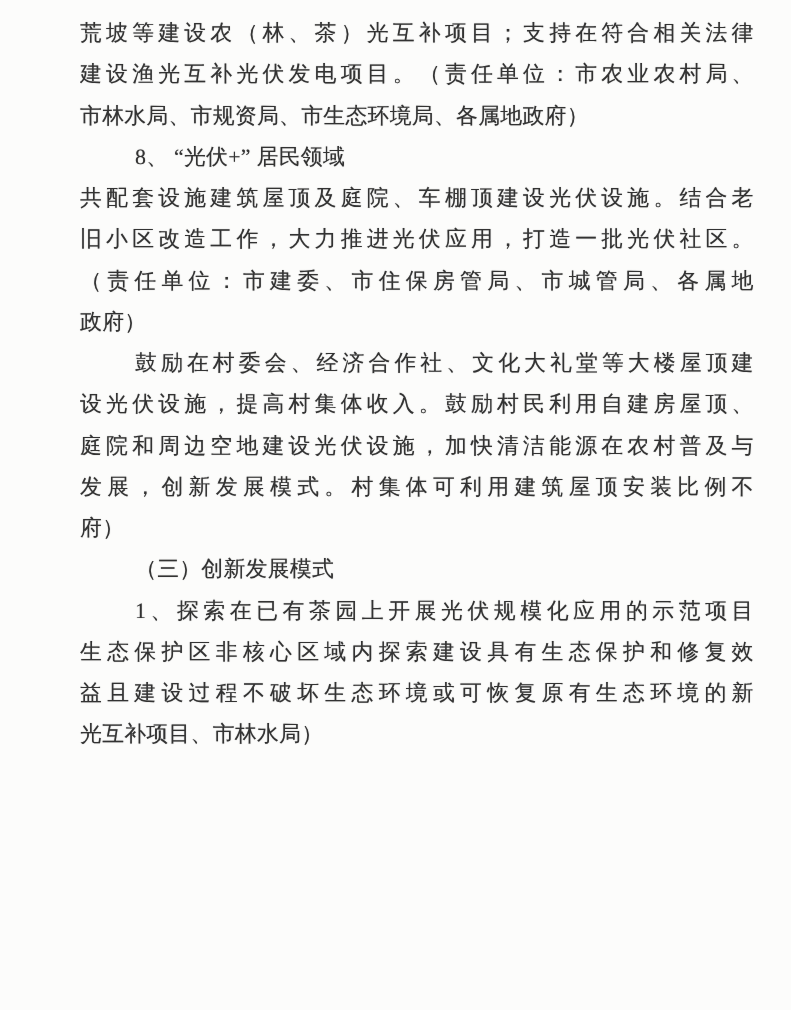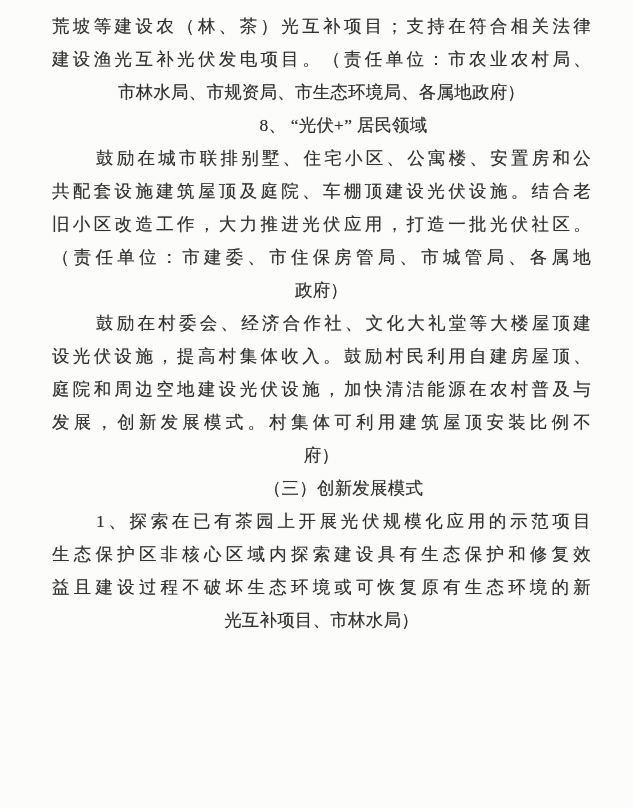--- a/index.html
+++ b/index.html
@@ -11,33 +11,32 @@
     position: relative;
     width: 633px;
     height: 808px;
     overflow: hidden;
     background: var(--bg, #fcfcfb);
     color: var(--fg, #333333);
     font-family: "Liberation Serif", "DejaVu Serif", serif;
   }
   .text-block {
     position: absolute;
-    left: 52px;
+    left: 64px;
     top: 10px;
     width: 539px;
   }
   .line {
     height: 33px;
     line-height: 33px;
     font-size: 17.5px;
     letter-spacing: 0.2px;
     white-space: nowrap;
     
     text-shadow: 0 0 0.8px rgba(55, 55, 55, 0.55);
-    text-align: center;
   }
   .line.fill {
     white-space: normal;
     text-align: justify;
     text-align-last: justify;
     text-justify: inter-character;
     overflow: hidden;
   }
   .line.bold {
     font-weight: 400;
@@ -48,21 +47,20 @@
 </style>
 </head>
 <body>
 
 <div class="page" style="--bg: #fcfcfb; --fg: #333333;">
   <div class="text-block">
       <div class="line fill">荒坡等建设农（林、茶）光互补项目；支持在符合相关法律</div>
       <div class="line fill">建设渔光互补光伏发电项目。（责任单位：市农业农村局、</div>
       <div class="line">市林水局、市规资局、市生态环境局、各属地政府）</div>
       <div class="line bold indent">8、 “光伏+” 居民领域</div>
-      <div class="line indent fill">鼓励在城市联排别墅、住宅小区、公寓楼、安置房和公</div>
       <div class="line fill">共配套设施建筑屋顶及庭院、车棚顶建设光伏设施。结合老</div>
       <div class="line fill">旧小区改造工作，大力推进光伏应用，打造一批光伏社区。</div>
       <div class="line fill">（责任单位：市建委、市住保房管局、市城管局、各属地</div>
       <div class="line">政府）</div>
       <div class="line indent fill">鼓励在村委会、经济合作社、文化大礼堂等大楼屋顶建</div>
       <div class="line fill">设光伏设施，提高村集体收入。鼓励村民利用自建房屋顶、</div>
       <div class="line fill">庭院和周边空地建设光伏设施，加快清洁能源在农村普及与</div>
       <div class="line fill">发展，创新发展模式。村集体可利用建筑屋顶安装比例不</div>
       <div class="line">府）</div>
       <div class="line bold indent">（三）创新发展模式</div>

